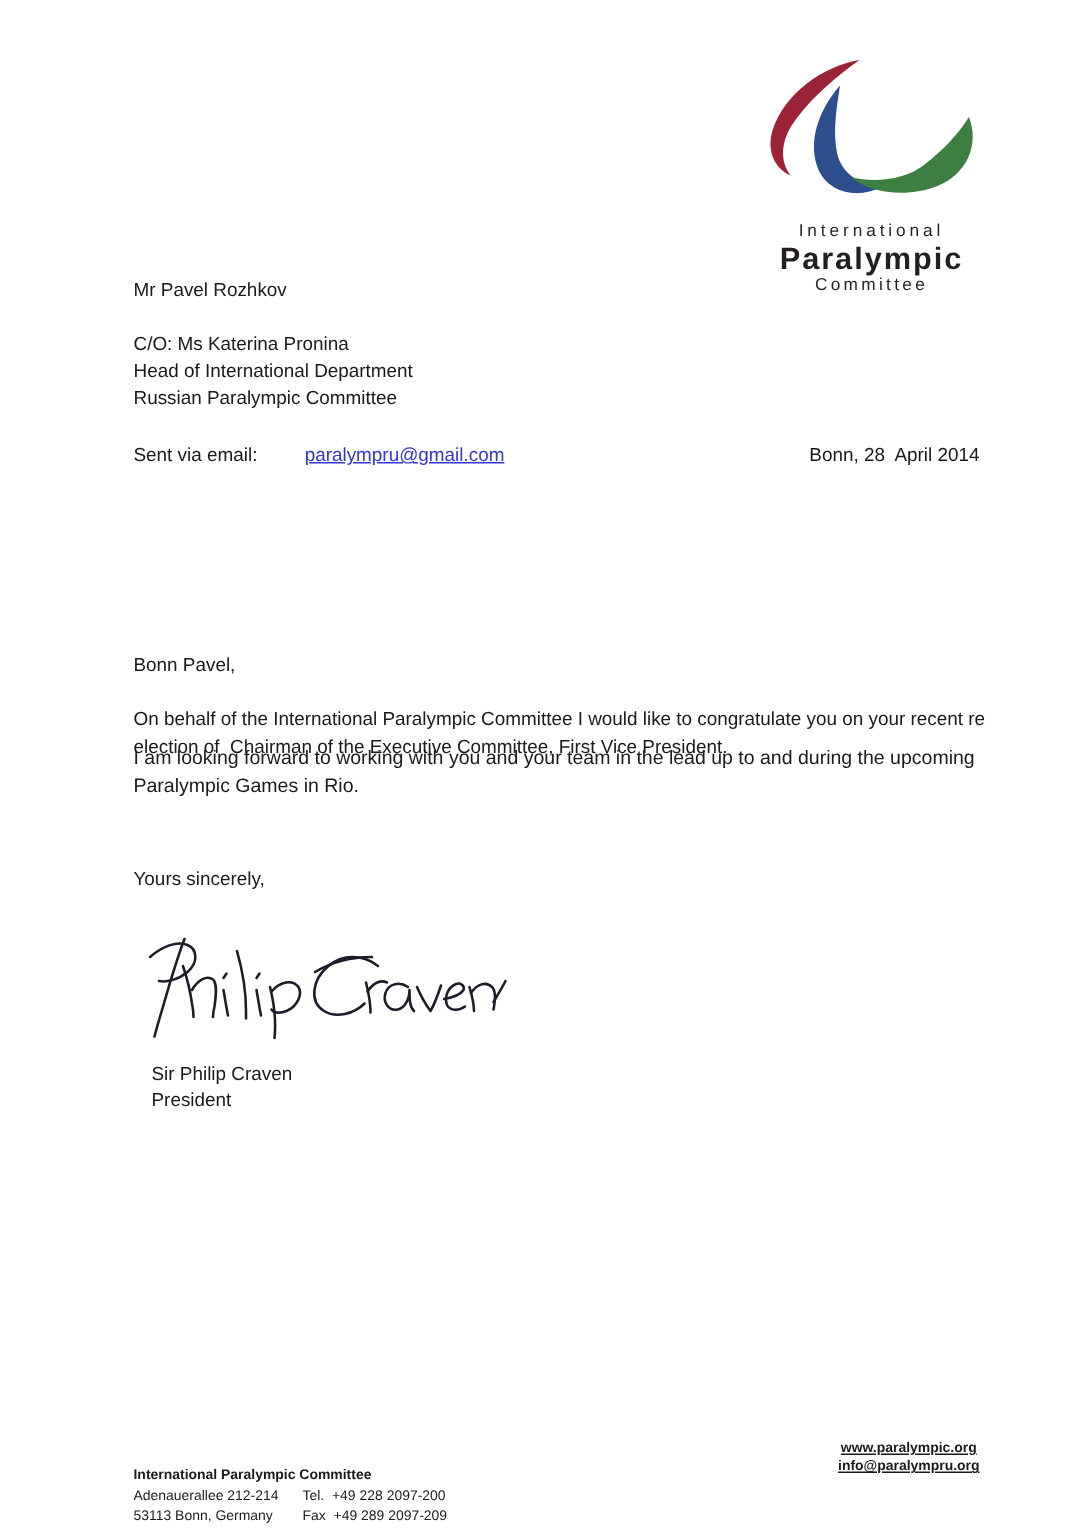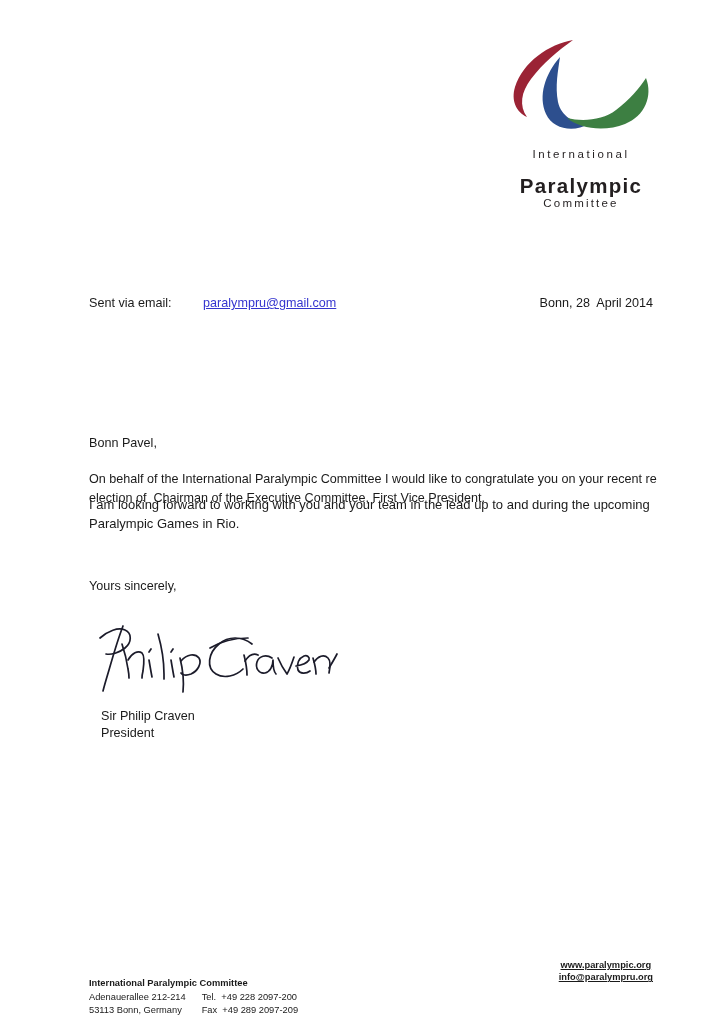--- a/index.html
+++ b/index.html
@@ -43,21 +43,21 @@
     font-weight: 400;
     color: #231f20;
     display: block;
   }
   .logo-line-2 {
     font-size: 20.5px;
     letter-spacing: 1.3px;
     font-weight: bold;
     color: #231f20;
     display: block;
-    margin: 15px 0 2px 0;
+    margin: 2px 0 2px 0;
   }
   .logo-line-3 {
     letter-spacing: 2.2px;
   }
 
   
   .recipient {
     position: absolute;
     left: 89px;
     top: 184px;
@@ -188,20 +188,27 @@
 
       <path d="M141 44 C148 62 140 82 120 90 C100 98 75 95 62 84 C78 88 98 86 111 76 C125 65 134 55 141 44 Z" fill="#3d7f42"></path>
     </svg>
     <div class="logo-wordmark">
       <span class="logo-line-1">International</span>
       <span class="logo-line-2">Paralympic</span>
       <span class="logo-line-3">Committee</span>
     </div>
   </div>
 
+  <div class="recipient">
+    <div>Mr Pavel Rozhkov</div>
+    <div class="gap"></div>
+    <div>C/O: Ms Katerina Pronina</div>
+    <div>Head of International Department</div>
+    <div>Russian Paralympic Committee</div>
+  </div>
 
   <div class="sent-line"><span>Sent via email: </span><a class="email-link" href="#">paralympru@gmail.com</a></div>
 
   <div class="date-line">Bonn, 28  April 2014</div>
 
   <div class="salutation">Bonn Pavel,</div>
   <div class="para-1">On behalf of the International Paralympic Committee I would like to congratulate you on your recent re election of  Chairman of the Executive Committee, First Vice President.</div>
   <div class="para-2">I am looking forward to working with you and your team in the lead up to and during the upcoming Paralympic Games in Rio.</div>
   <div class="closing">Yours sincerely,</div>
 

